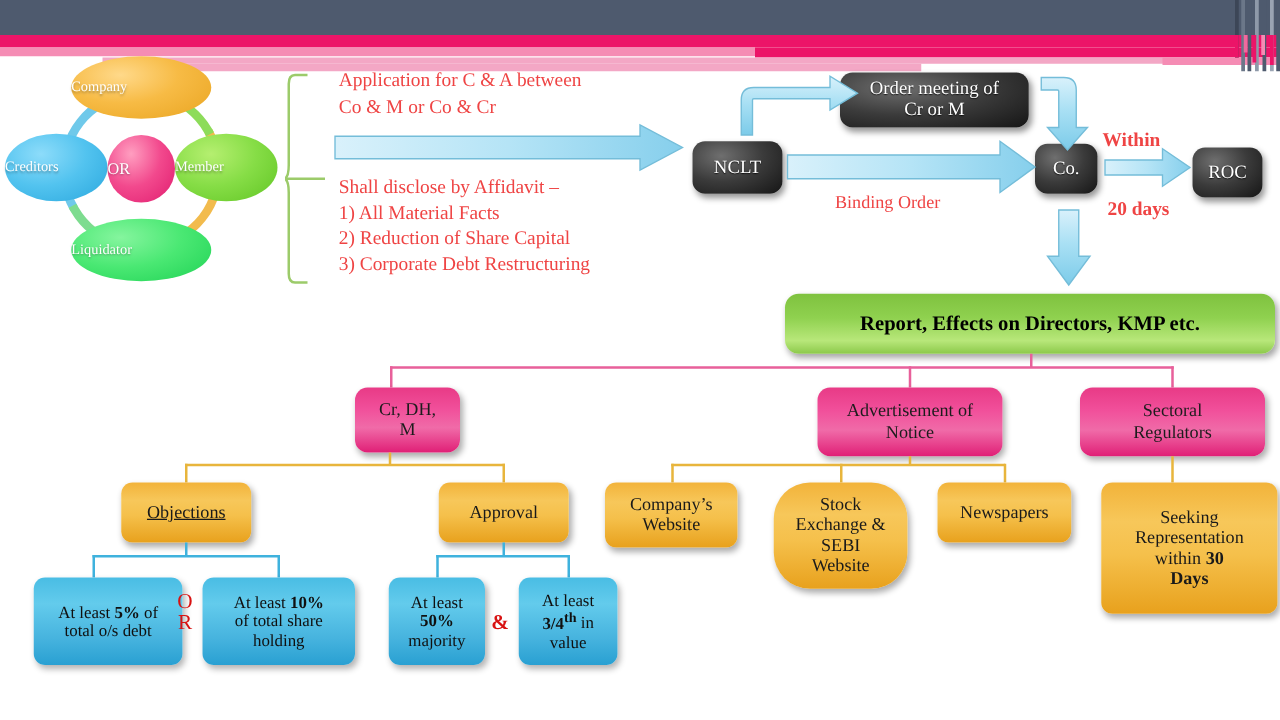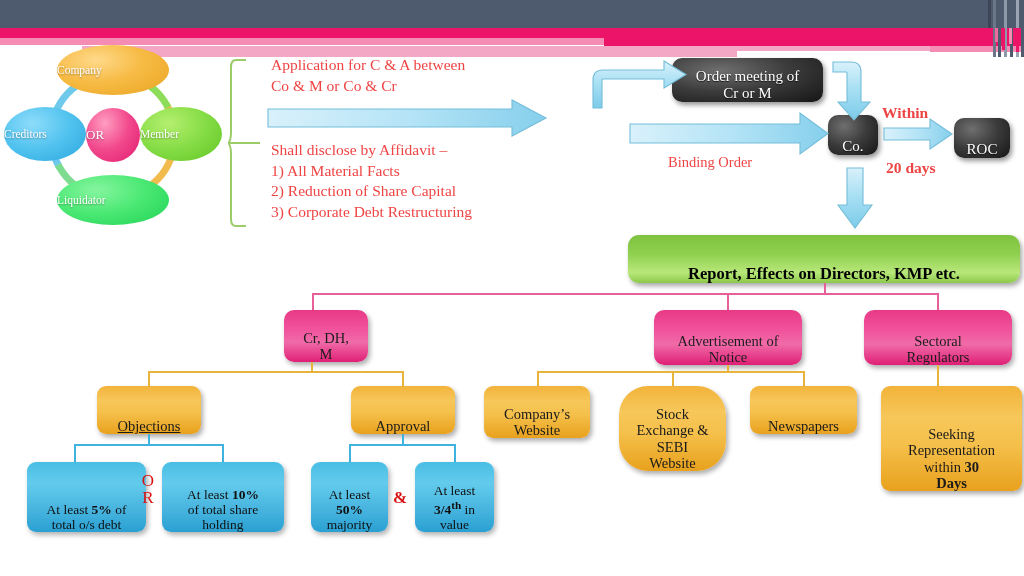--- a/index.html
+++ b/index.html
@@ -18,21 +18,21 @@
   .band-magenta-right{top:38px;left:604px;width:420px;height:8px;background:#ec1468;}
   .band-pink-r2{top:46px;left:930px;width:94px;height:6px;background:#f58cb4;}
   .band-lt1{position:absolute;top:46px;left:82px;width:1110px;height:5px;background:#f3a7c5;}
   .band-lt2{position:absolute;top:51px;left:82px;width:655px;height:6px;background:#f3a7c5;}
   
   .vstripe{position:absolute;top:0;width:3px;height:46px;}
 
   
   .node{
     position:absolute;box-sizing:border-box;
-    display:flex;align-items:flex-end;justify-content:center;text-align:center;
+    display:flex;align-items:center;justify-content:center;text-align:center;
     border-radius:9px;line-height:1.12;
   }
   .node span{display:block;}
 
   
   .dark{
     color:#ffffff;font-size:15px;
     background:radial-gradient(ellipse at 32% 28%, #6f6f6f 0%, #3b3b3b 48%, #151515 100%);
     box-shadow:2px 3px 5px rgba(0,0,0,.42);
     border-radius:10px;
@@ -159,20 +159,23 @@
     <div>3)   Corporate Debt Restructuring</div>
   </div>
 
   <div class="node dark" style="left:672px;top:58px;width:151px;height:44px;font-size:15px;">
     <div>
       <span>Order meeting of</span>
       <span>Cr or M</span>
     </div>
   </div>
 
+  <div class="node dark" style="left:554px;top:113px;width:72px;height:42px;">
+    <span>NCLT</span>
+  </div>
 
   <div class="node dark" style="left:828px;top:115px;width:50px;height:40px;">
     <span>Co.</span>
   </div>
 
   <div class="node dark" style="left:954px;top:118px;width:56px;height:40px;">
     <span>ROC</span>
   </div>
 
   <div class="txt t-bind" style="left:668px;top:154px;">Binding Order</div>

